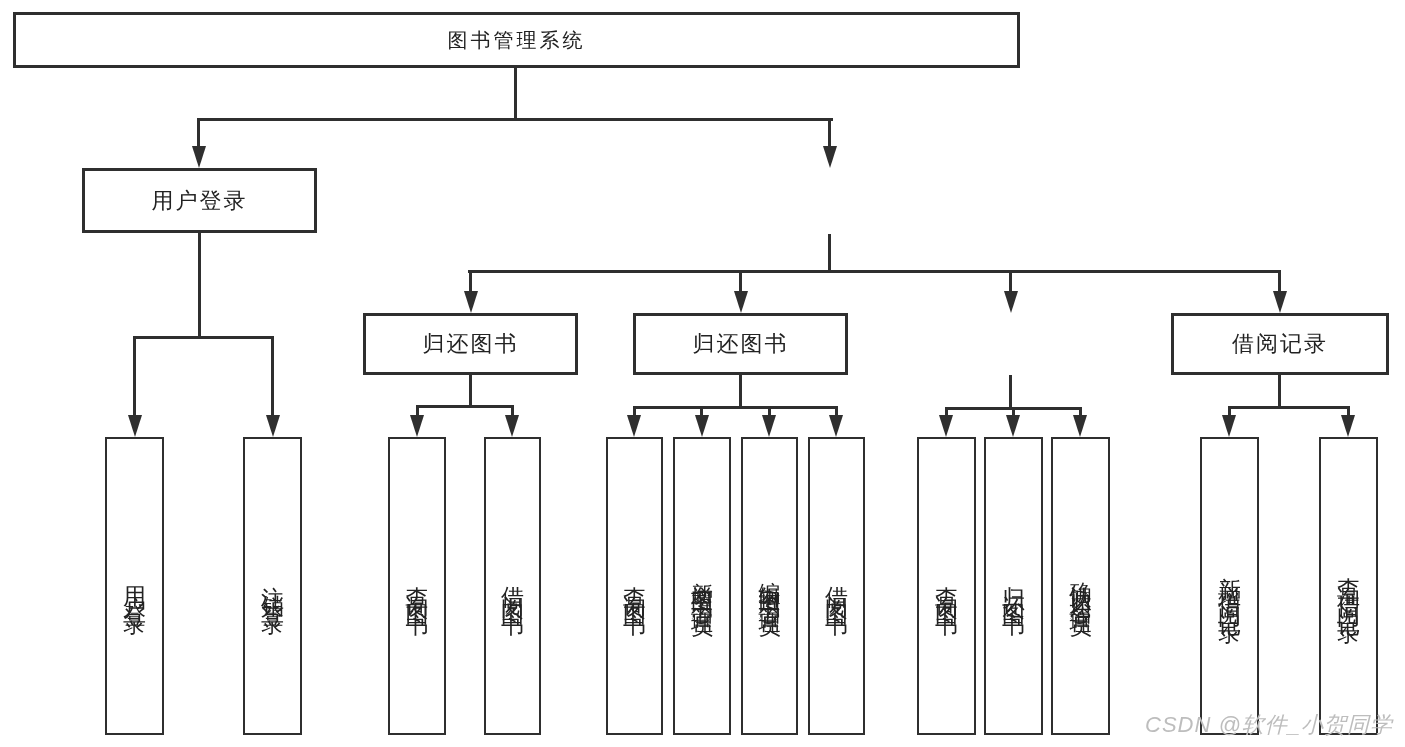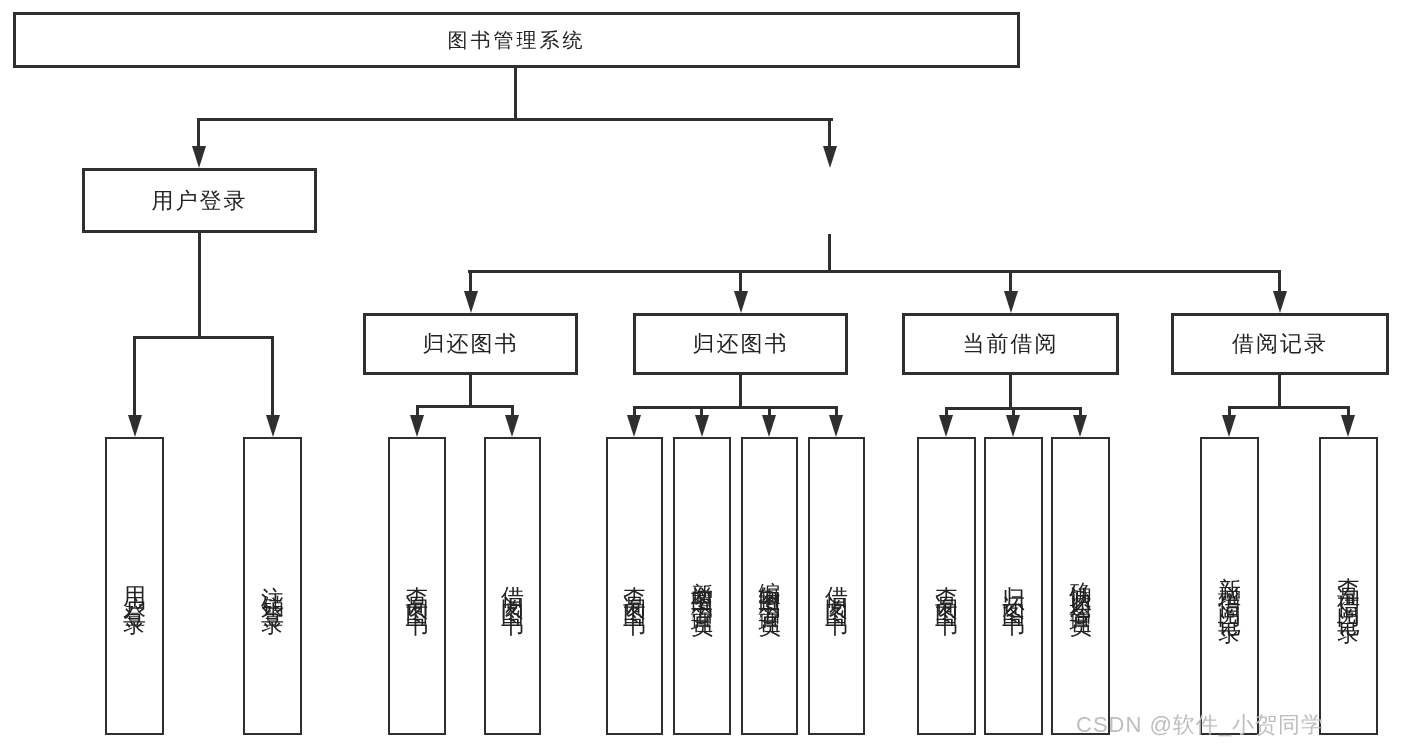--- a/index.html
+++ b/index.html
@@ -56,50 +56,48 @@
     position: absolute;
     width: 0;
     height: 0;
     border-left: 7px solid transparent;
     border-right: 7px solid transparent;
     border-top: 22px solid var(--line);
     z-index: 1;
   }
   .watermark {
     position: absolute;
-    left: 1076px;
+    left: 1145px;
     top: 710px;
     font-size: 22px;
     letter-spacing: 1px;
     color: var(--watermark);
     z-index: 3;
     white-space: nowrap;
+    font-style: italic;
   }
 </style>
 </head>
 <body>
 
 <div class="canvas">
 
   <div class="box root" style="left:13px;top:12px;width:1007px;height:56px">
     <span>图书管理系统</span>
   </div>
 
   <div class="box" style="left:82px;top:168px;width:235px;height:65px">
     <span>用户登录</span>
   </div>
 
   <div class="box" style="left:363px;top:313px;width:215px;height:62px">
     <span>归还图书</span>
   </div>
   <div class="box" style="left:633px;top:313px;width:215px;height:62px">
     <span>归还图书</span>
-  </div>
-  <div class="box" style="left:902px;top:313px;width:217px;height:62px">
-    <span>当前借阅</span>
   </div>
   <div class="box" style="left:1171px;top:313px;width:218px;height:62px">
     <span>借阅记录</span>
   </div>
 
   <div class="box leaf" style="left:105px;top:437px;width:59px;height:298px">
     <span>用户登录</span>
   </div>
   <div class="box leaf" style="left:243px;top:437px;width:59px;height:298px">
     <span>注销登录</span>

